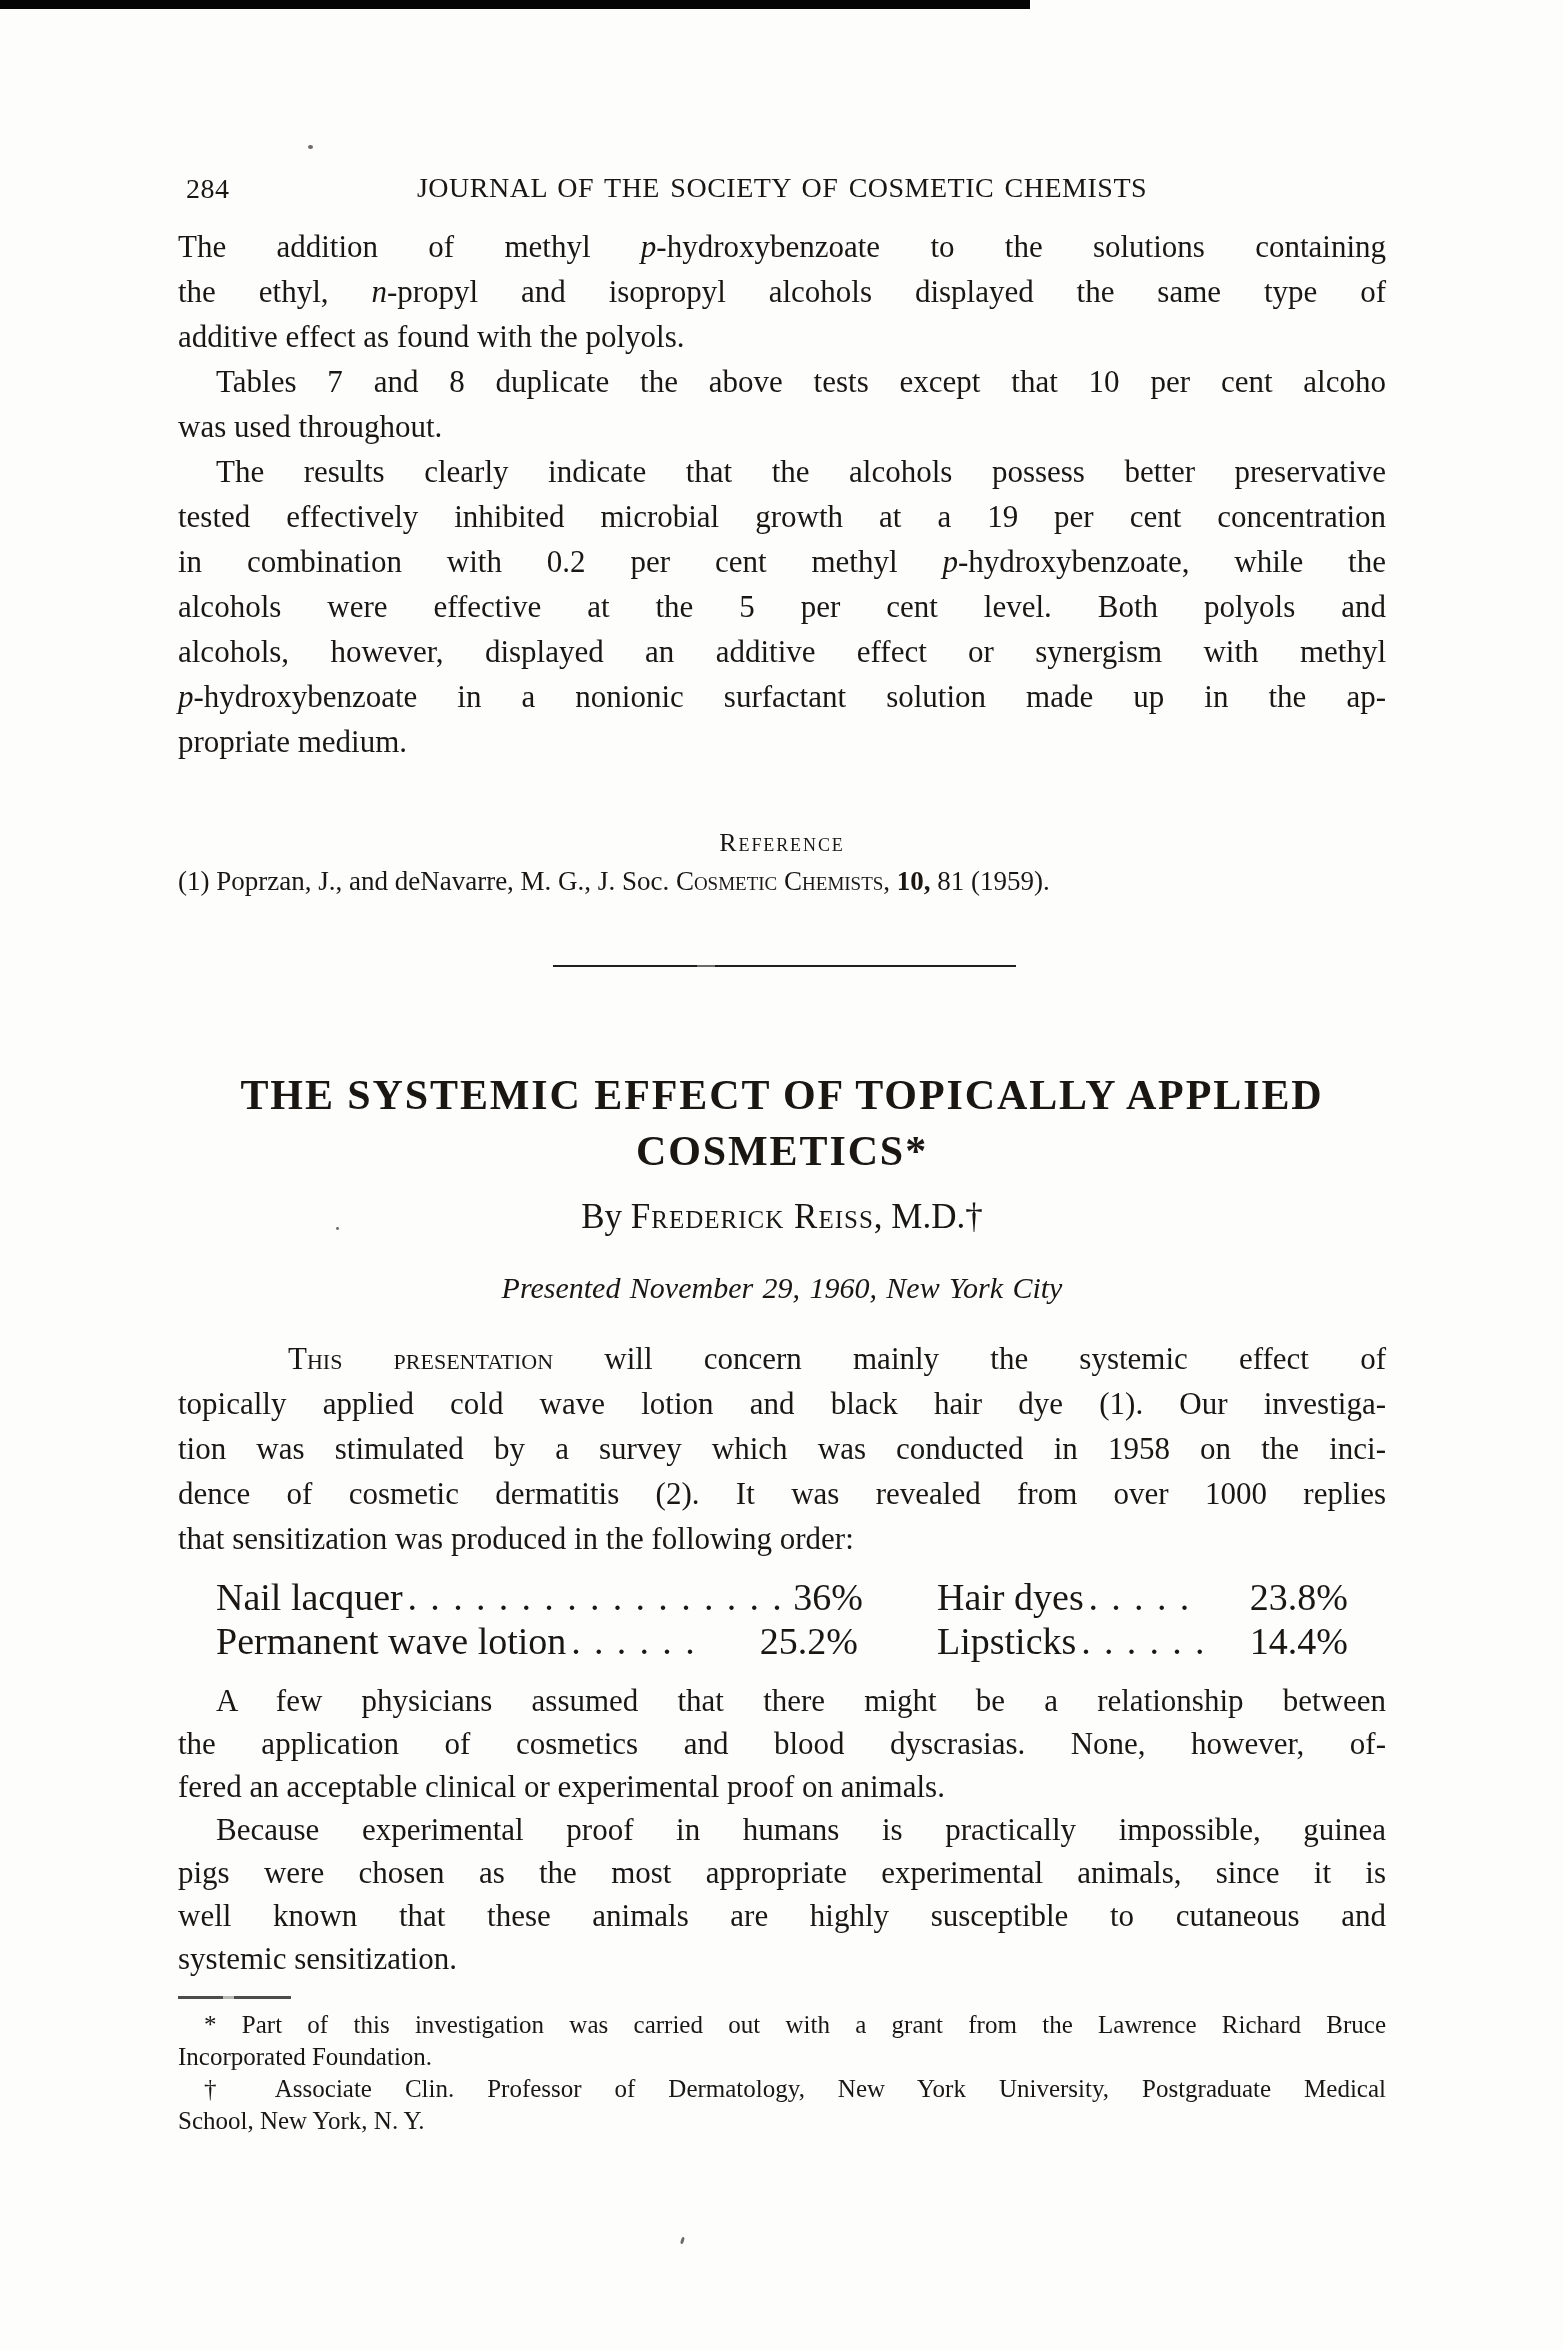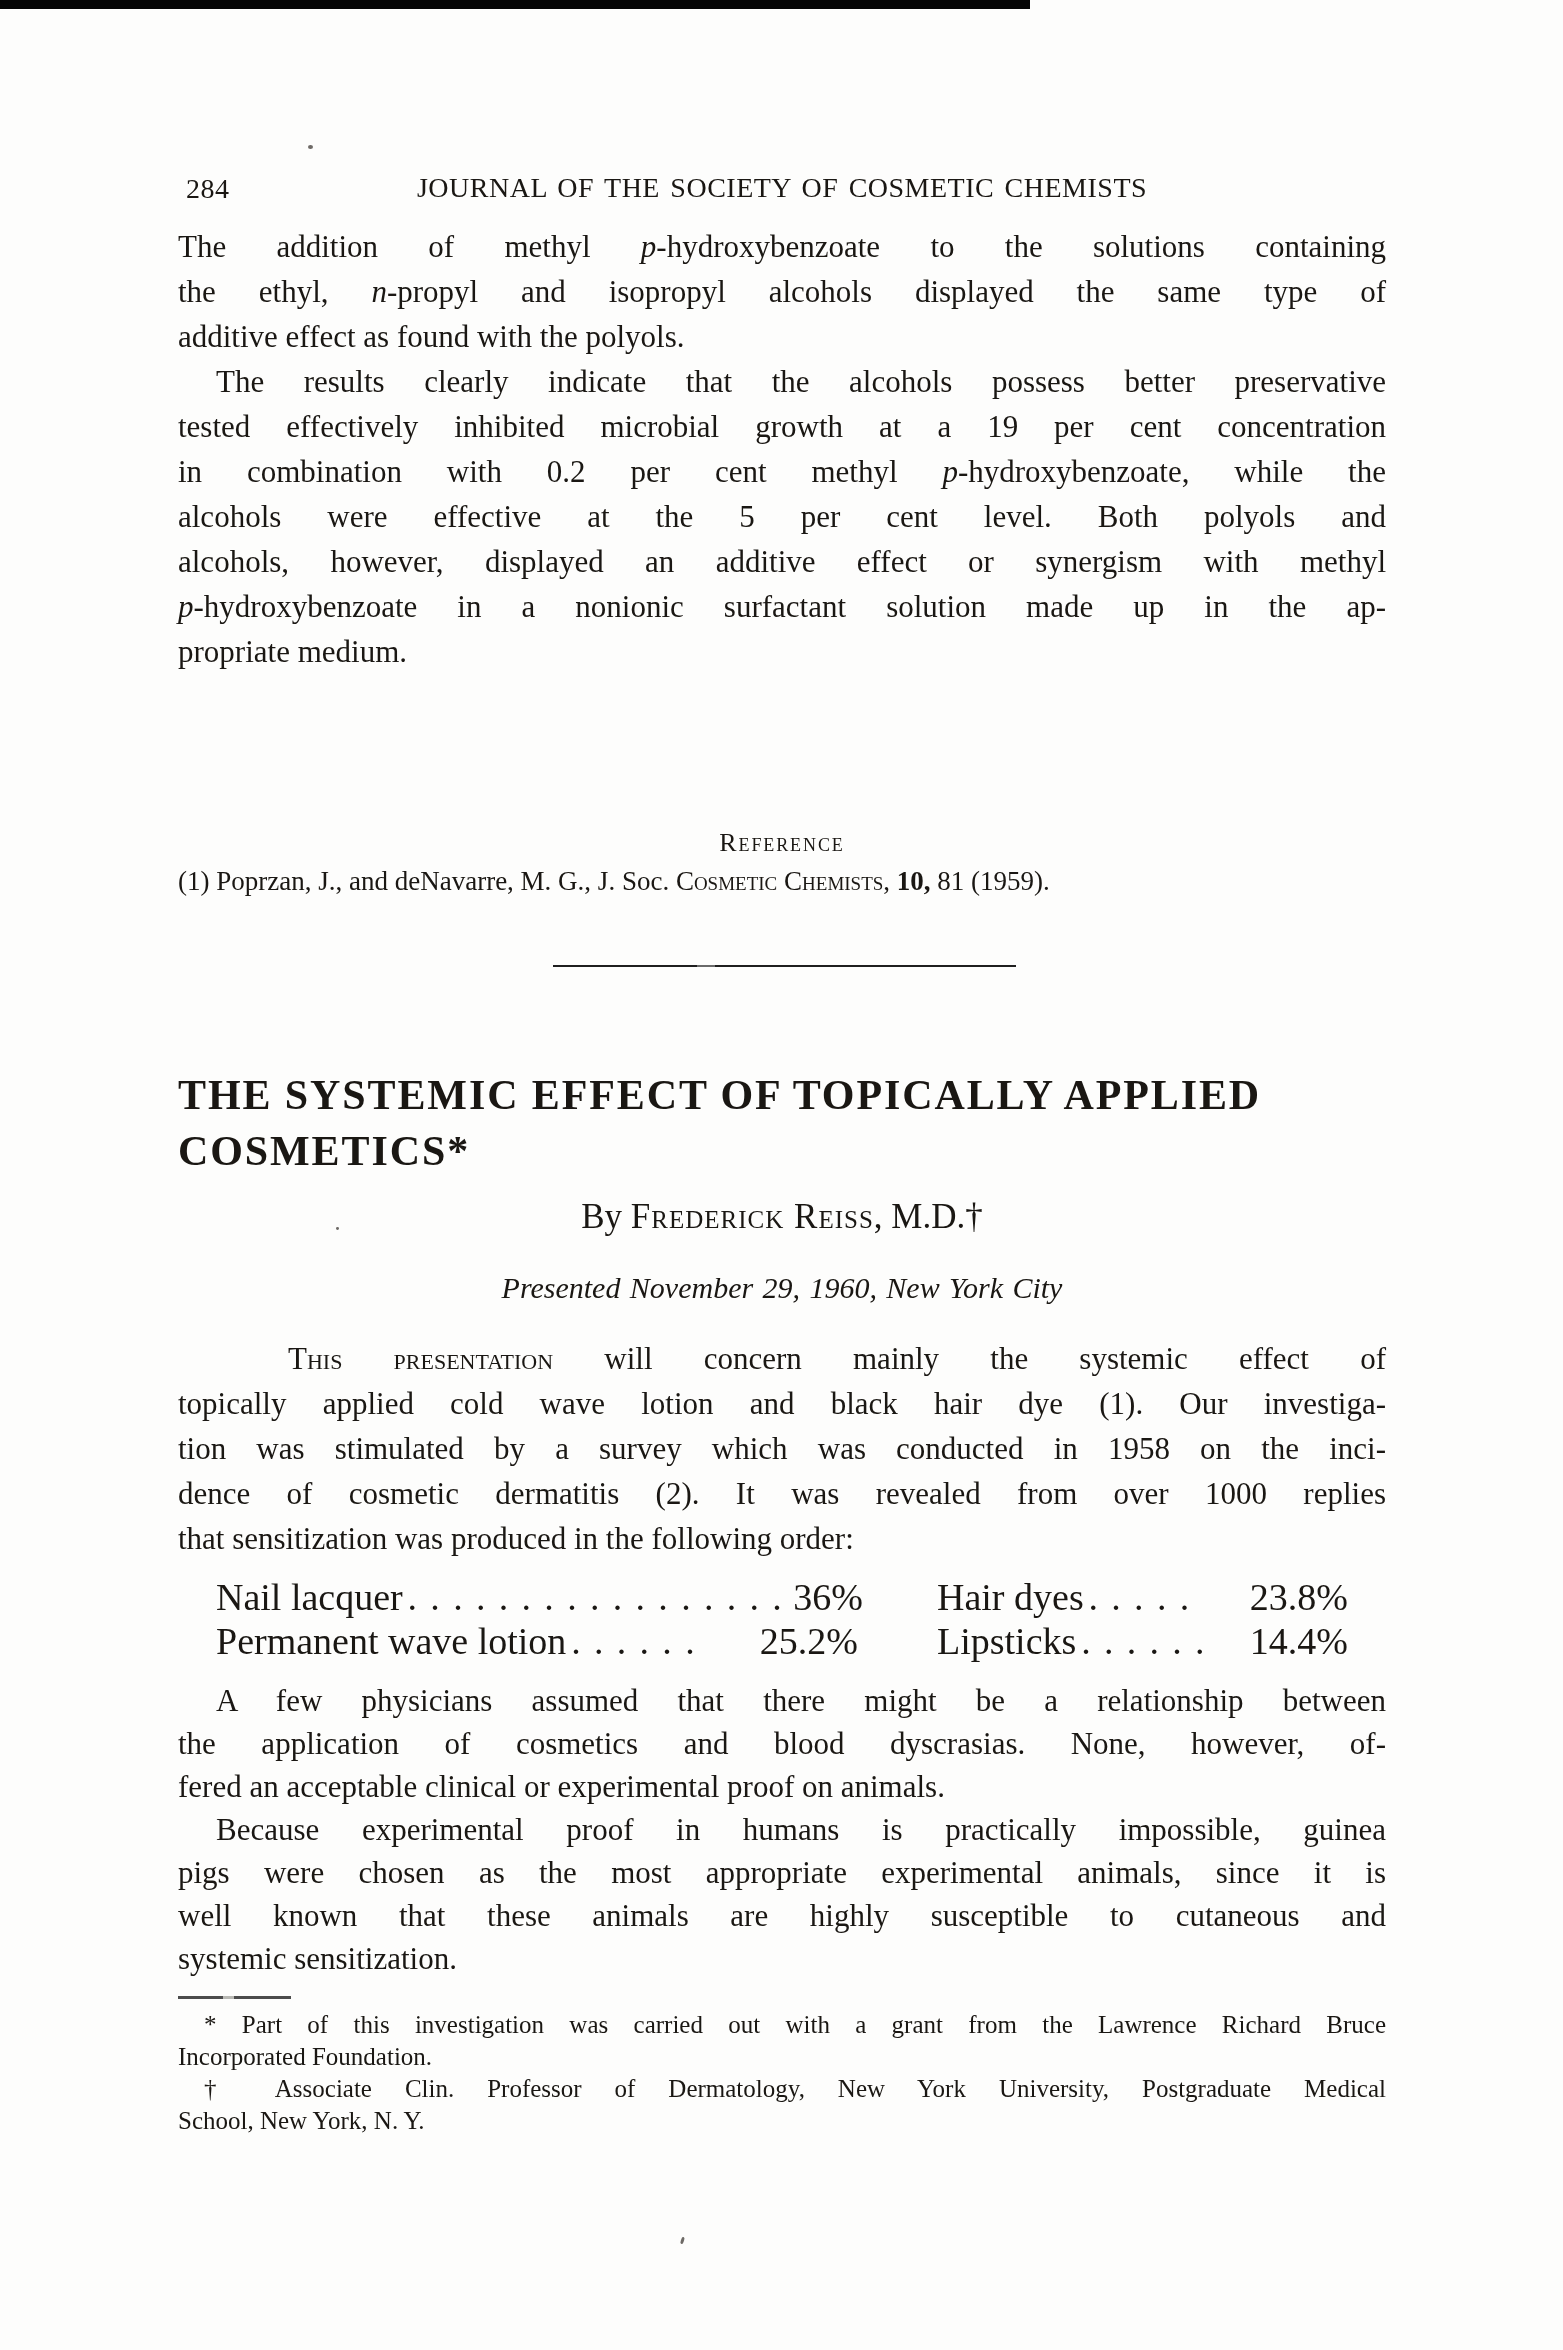--- a/index.html
+++ b/index.html
@@ -28,21 +28,21 @@
 
   .ref-heading{position:absolute;top:828px;left:178px;width:1208px;margin:0;
     font-size:26px;font-weight:normal;text-align:center;font-variant:small-caps;letter-spacing:1.9px;}
   .ref-entry{position:absolute;top:866px;left:178px;width:1243px;font-size:27px;}
   .sc{font-variant:small-caps;}
 
   .section-divider{position:absolute;top:965px;left:553px;width:463px;height:1.9px;border:0;margin:0;
     background:linear-gradient(90deg,#1f1f1f 0 31%,#6a6a6a 31% 35%,#1f1f1f 35% 100%);}
 
   .article-title{position:absolute;top:1067px;left:178px;width:1208px;margin:0;
-    font-size:42px;line-height:56px;font-weight:bold;letter-spacing:1.9px;}
+    font-size:42px;line-height:56px;font-weight:bold;text-align:center;letter-spacing:1.9px;}
   .tline{display:block;}
   .byline{position:absolute;top:1197px;left:178px;width:1208px;text-align:center;font-size:35px;}
   .byline .sc{letter-spacing:1px;}
   .presented{position:absolute;top:1271px;left:178px;width:1208px;text-align:center;
     font-style:italic;font-size:30px;word-spacing:1.9px;}
 
   .body1{top:1336px;font-size:31px;line-height:45px;}
 
   .sens-table{position:absolute;top:1575px;left:178px;width:1208px;height:96px;font-size:38px;}
   .tcol{position:absolute;top:0;}
@@ -71,20 +71,24 @@
   <header class="running-head">
     <span class="pagenum">284</span>
     <span class="jtitle">JOURNAL OF THE SOCIETY OF COSMETIC CHEMISTS</span>
   </header>
 
   <section class="textblock prev-body">
     <div class="para">
         <div class="bline">The addition of methyl <i>p</i>-hydroxybenzoate to the solutions containing</div>
         <div class="bline">the ethyl, <i>n</i>-propyl and isopropyl alcohols displayed the same type of</div>
         <div class="bline lastline">additive effect as found with the polyols.</div>
+      </div>
+    <div class="para">
+        <div class="bline" style="text-indent: 38px;">Tables 7 and 8 duplicate the above tests except that 10 per cent alcoho</div>
+        <div class="bline lastline">was used throughout.</div>
       </div>
     <div class="para">
         <div class="bline" style="text-indent: 38px;">The results clearly indicate that the alcohols possess better preservative</div>
         <div class="bline">tested effectively inhibited microbial growth at a 19 per cent concentration</div>
         <div class="bline">in combination with 0.2 per cent methyl <i>p</i>-hydroxybenzoate, while the</div>
         <div class="bline">alcohols were effective at the 5 per cent level. Both polyols and</div>
         <div class="bline">alcohols, however, displayed an additive effect or synergism with methyl</div>
         <div class="bline"><i>p</i>-hydroxybenzoate in a nonionic surfactant solution made up in the ap-</div>
         <div class="bline lastline">propriate medium.</div>
       </div>

